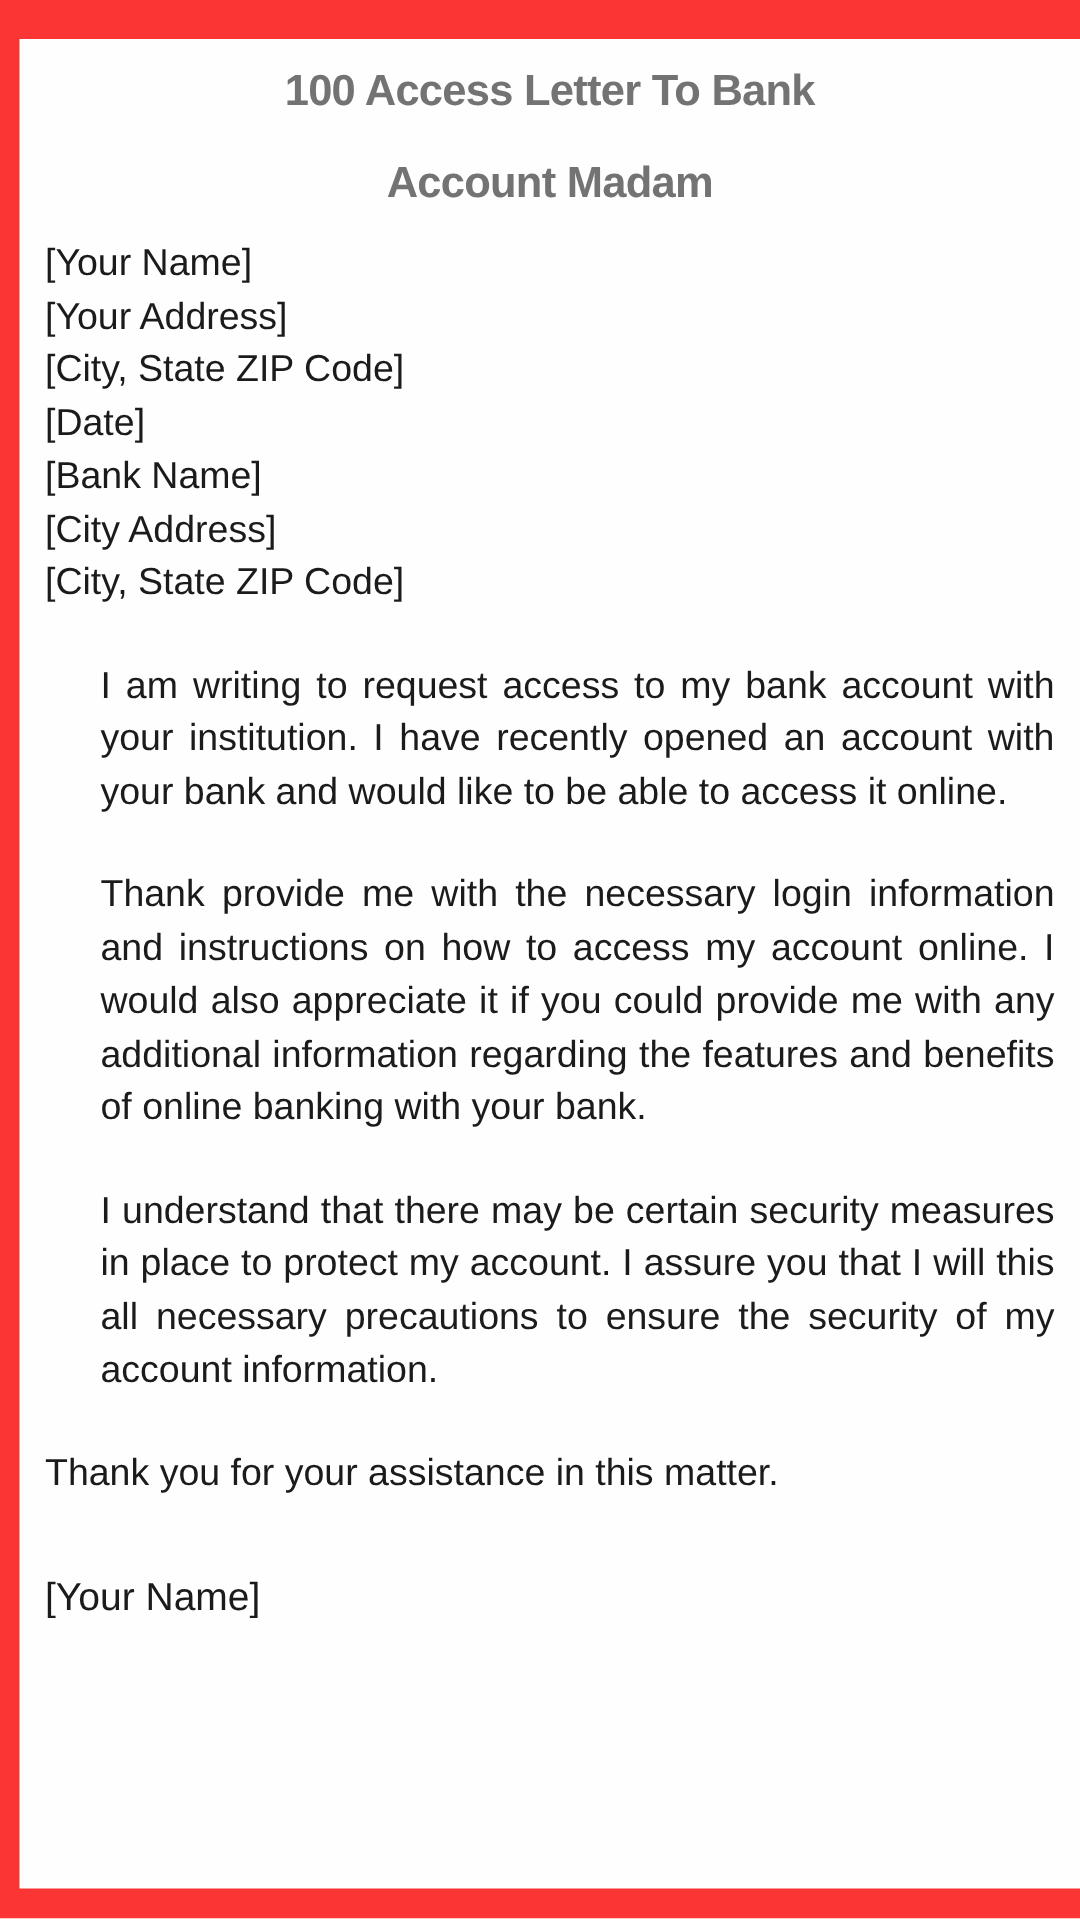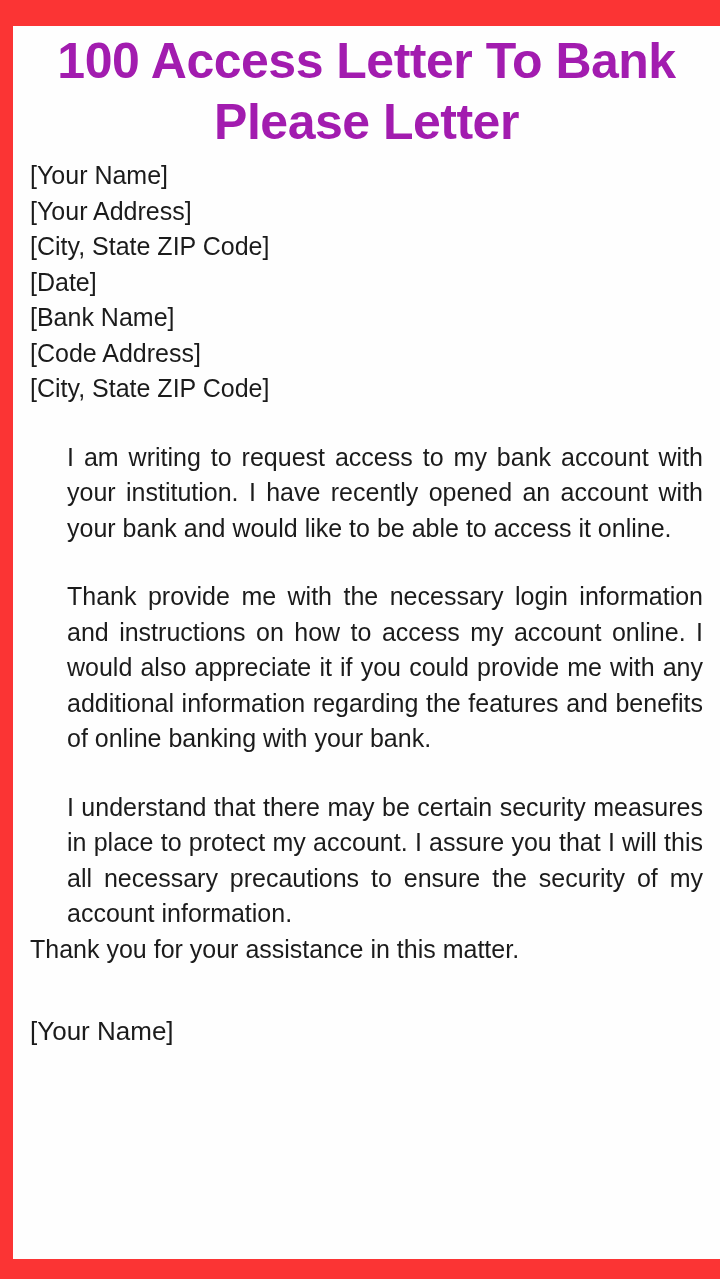--- a/index.html
+++ b/index.html
@@ -25,62 +25,62 @@
     left: 13px;
     right: 0;
     bottom: 20px;
     background: var(--page-white);
     padding: 5px 17px 0 17px;
     color: var(--text-black);
     font-weight: 700;
   }
   .title {
     text-align: center;
-    font-size: 50px;
+    font-size: 29px;
     line-height: 61px;
     font-weight: 700;
     letter-spacing: -0.5px;
-    color: #a21caf;
+    color: #737373;
   }
   .body-text {
     font-size: 25px;
     line-height: 35.5px;
     font-weight: 400;
   }
   .address-block { margin-top: 5px; }
   .address-line, .salutation { text-align: left; }
   .paragraph {
     margin-top: 33px;
     text-align: justify;
     margin-left: 37px;
   }
-  .closing-block { }
+  .closing-block { margin-top: 33px; }
   .signature {
     margin-top: 47px;
     font-size: 26px;
   }
 </style>
 </head>
 <body>
 
 <div class="frame">
   <div class="page">
 
     <div class="title">
       <div>100 Access Letter To Bank</div>
-      <div>Please Letter</div>
+      <div>Account Madam</div>
     </div>
 
     <div class="address-block body-text">
       <div class="address-line">[Your Name]</div>
       <div class="address-line">[Your Address]</div>
       <div class="address-line">[City, State ZIP Code]</div>
       <div class="address-line">[Date]</div>
       <div class="address-line">[Bank Name]</div>
-      <div class="address-line">[Code Address]</div>
+      <div class="address-line">[City Address]</div>
       <div class="address-line">[City, State ZIP Code]</div>
     </div>
 
     <div class="paragraph body-text">I am writing to request access to my bank account with your institution. I have recently opened an account with your bank and would like to be able to access it online.</div>
 
     <div class="paragraph body-text">Thank provide me with the necessary login information and instructions on how to access my account online. I would also appreciate it if you could provide me with any additional information regarding the features and benefits of online banking with your bank.</div>
 
     <div class="paragraph body-text">I understand that there may be certain security measures in place to protect my account. I assure you that I will this all necessary precautions to ensure the security of my account information.</div>
 
     <div class="closing-block body-text">

